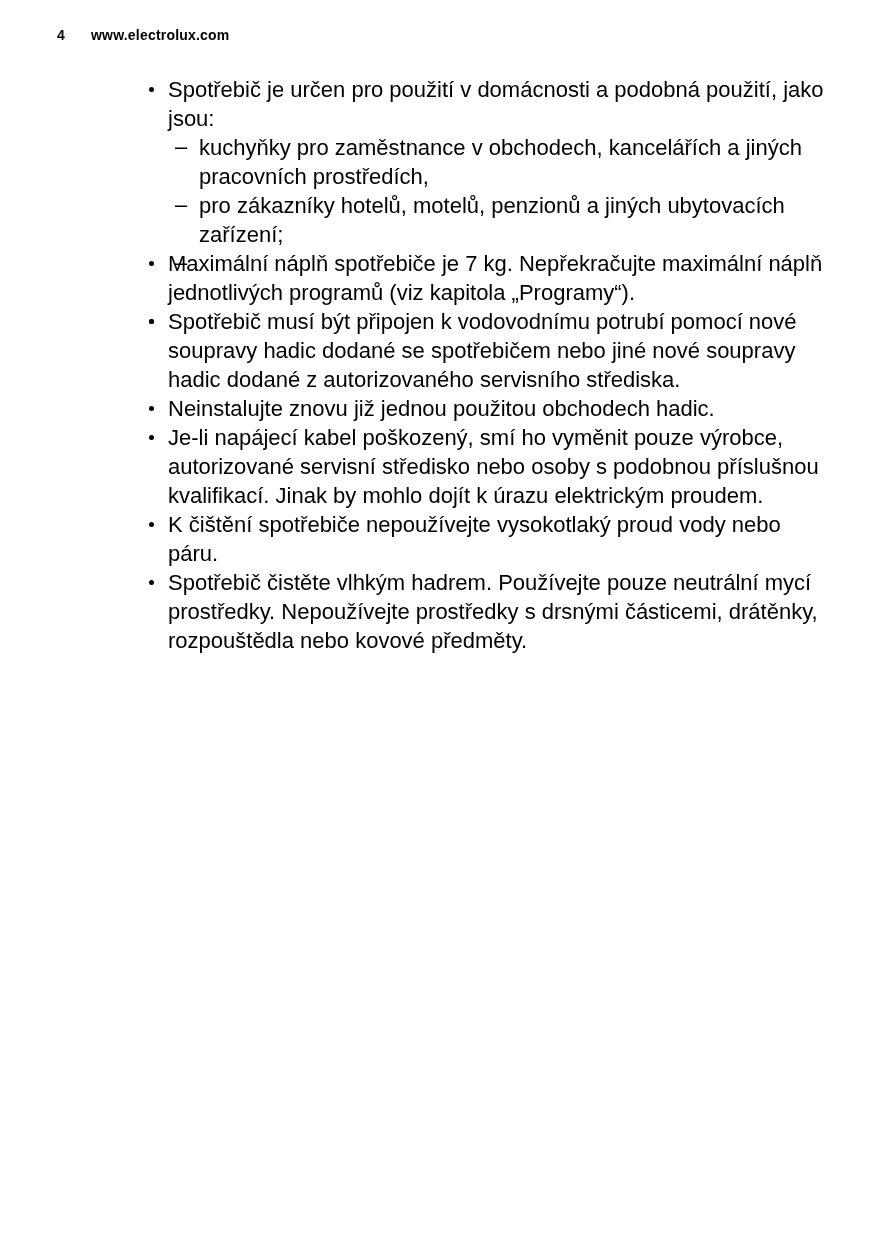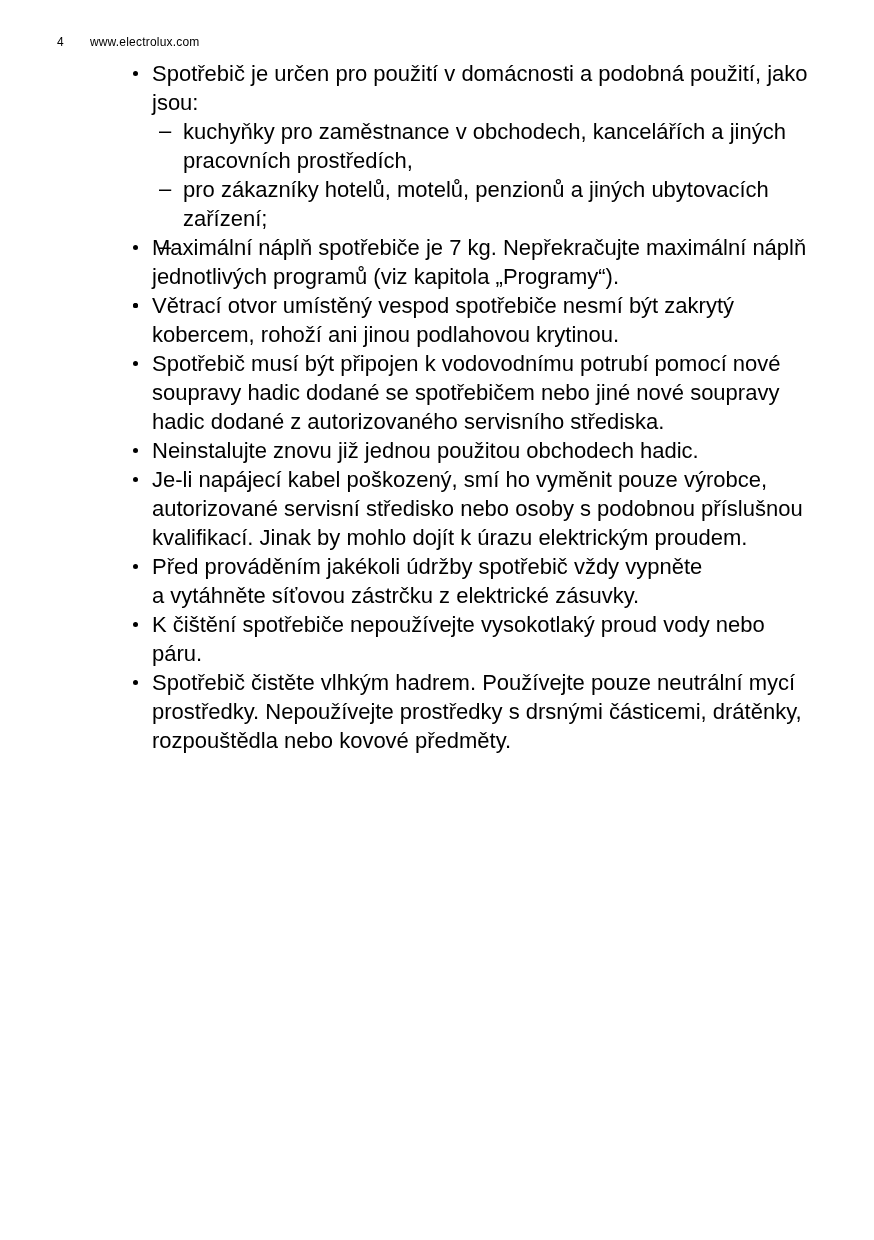--- a/index.html
+++ b/index.html
@@ -10,37 +10,37 @@
   body {
     position: relative;
     width: 874px;
     height: 1240px;
     font-family: "Liberation Sans", "DejaVu Sans", sans-serif;
     color: #000000;
     overflow: hidden;
   }
   .page-header {
     position: absolute;
-    top: 35px;
+    top: 27px;
     left: 57px;
-    font-size: 12px;
-    font-weight: normal;
+    font-size: 14px;
+    font-weight: bold;
     letter-spacing: 0.2px;
     white-space: nowrap;
   }
   .page-number {
     display: inline-block;
     margin-right: 26px;
   }
   .bullet-list {
     position: absolute;
     top: 59px;
     left: 130px;
     width: 688px;
-    margin: 0;
+    margin: 16px;
     padding: 0;
     list-style: none;
     font-size: 22px;
     line-height: 29px;
   }
   .bullet-item {
     position: relative;
     padding-left: 22px;
   }
   .marker-dot {
@@ -75,20 +75,18 @@
 </div>
 
 <ul class="bullet-list">
     <li class="bullet-item"><span class="marker-dot"></span><span class="bullet-text">Spotřebič je určen pro použití v&nbsp;domácnosti a&nbsp;podobná použití, jako jsou:</span><ul class="sub-list">
         <li class="sub-item"><span class="marker-dash">–</span><span class="sub-text">kuchyňky pro zaměstnance v&nbsp;obchodech, kancelářích a&nbsp;jiných pracovních prostředích,</span></li>
         <li class="sub-item"><span class="marker-dash">–</span><span class="sub-text">pro zákazníky hotelů, motelů, penzionů a&nbsp;jiných ubytovacích zařízení;</span></li>
         <li class="sub-item"><span class="marker-dash">–</span></li>
       </ul></li>
     <li class="bullet-item"><span class="marker-dot"></span><span class="bullet-text">Maximální náplň spotřebiče je 7 kg. Nepřekračujte maximální náplň jednotlivých programů (viz kapitola „Programy“).</span></li>
     <li class="bullet-item"><span class="marker-dot"></span></li>
-    <li class="bullet-item"><span class="marker-dot"></span><span class="bullet-text">Větrací otvor umístěný vespod spotřebiče nesmí být zakrytý kobercem, rohoží ani jinou podlahovou krytinou.</span></li>
     <li class="bullet-item"><span class="marker-dot"></span><span class="bullet-text">Spotřebič musí být připojen k&nbsp;vodovodnímu potrubí pomocí nové soupravy hadic dodané se spotřebičem nebo jiné nové soupravy hadic dodané z&nbsp;autorizovaného servisního střediska.</span></li>
     <li class="bullet-item"><span class="marker-dot"></span><span class="bullet-text">Neinstalujte znovu již jednou použitou obchodech hadic.</span></li>
     <li class="bullet-item"><span class="marker-dot"></span><span class="bullet-text">Je-li napájecí kabel poškozený, smí ho vyměnit pouze výrobce, autorizované servisní středisko nebo osoby s&nbsp;podobnou příslušnou kvalifikací. Jinak by mohlo dojít k&nbsp;úrazu elektrickým proudem.</span></li>
-    <li class="bullet-item"><span class="marker-dot"></span><span class="bullet-text">Před prováděním jakékoli údržby spotřebič vždy vypněte a&nbsp;vytáhněte síťovou zástrčku z&nbsp;elektrické zásuvky.</span></li>
     <li class="bullet-item"><span class="marker-dot"></span><span class="bullet-text">K čištění spotřebiče nepoužívejte vysokotlaký proud vody nebo páru.</span></li>
     <li class="bullet-item"><span class="marker-dot"></span><span class="bullet-text">Spotřebič čistěte vlhkým hadrem. Používejte pouze neutrální mycí prostředky. Nepoužívejte prostředky s&nbsp;drsnými částicemi, drátěnky, rozpouštědla nebo kovové předměty.</span></li>
   </ul>
 
 </body></html>

